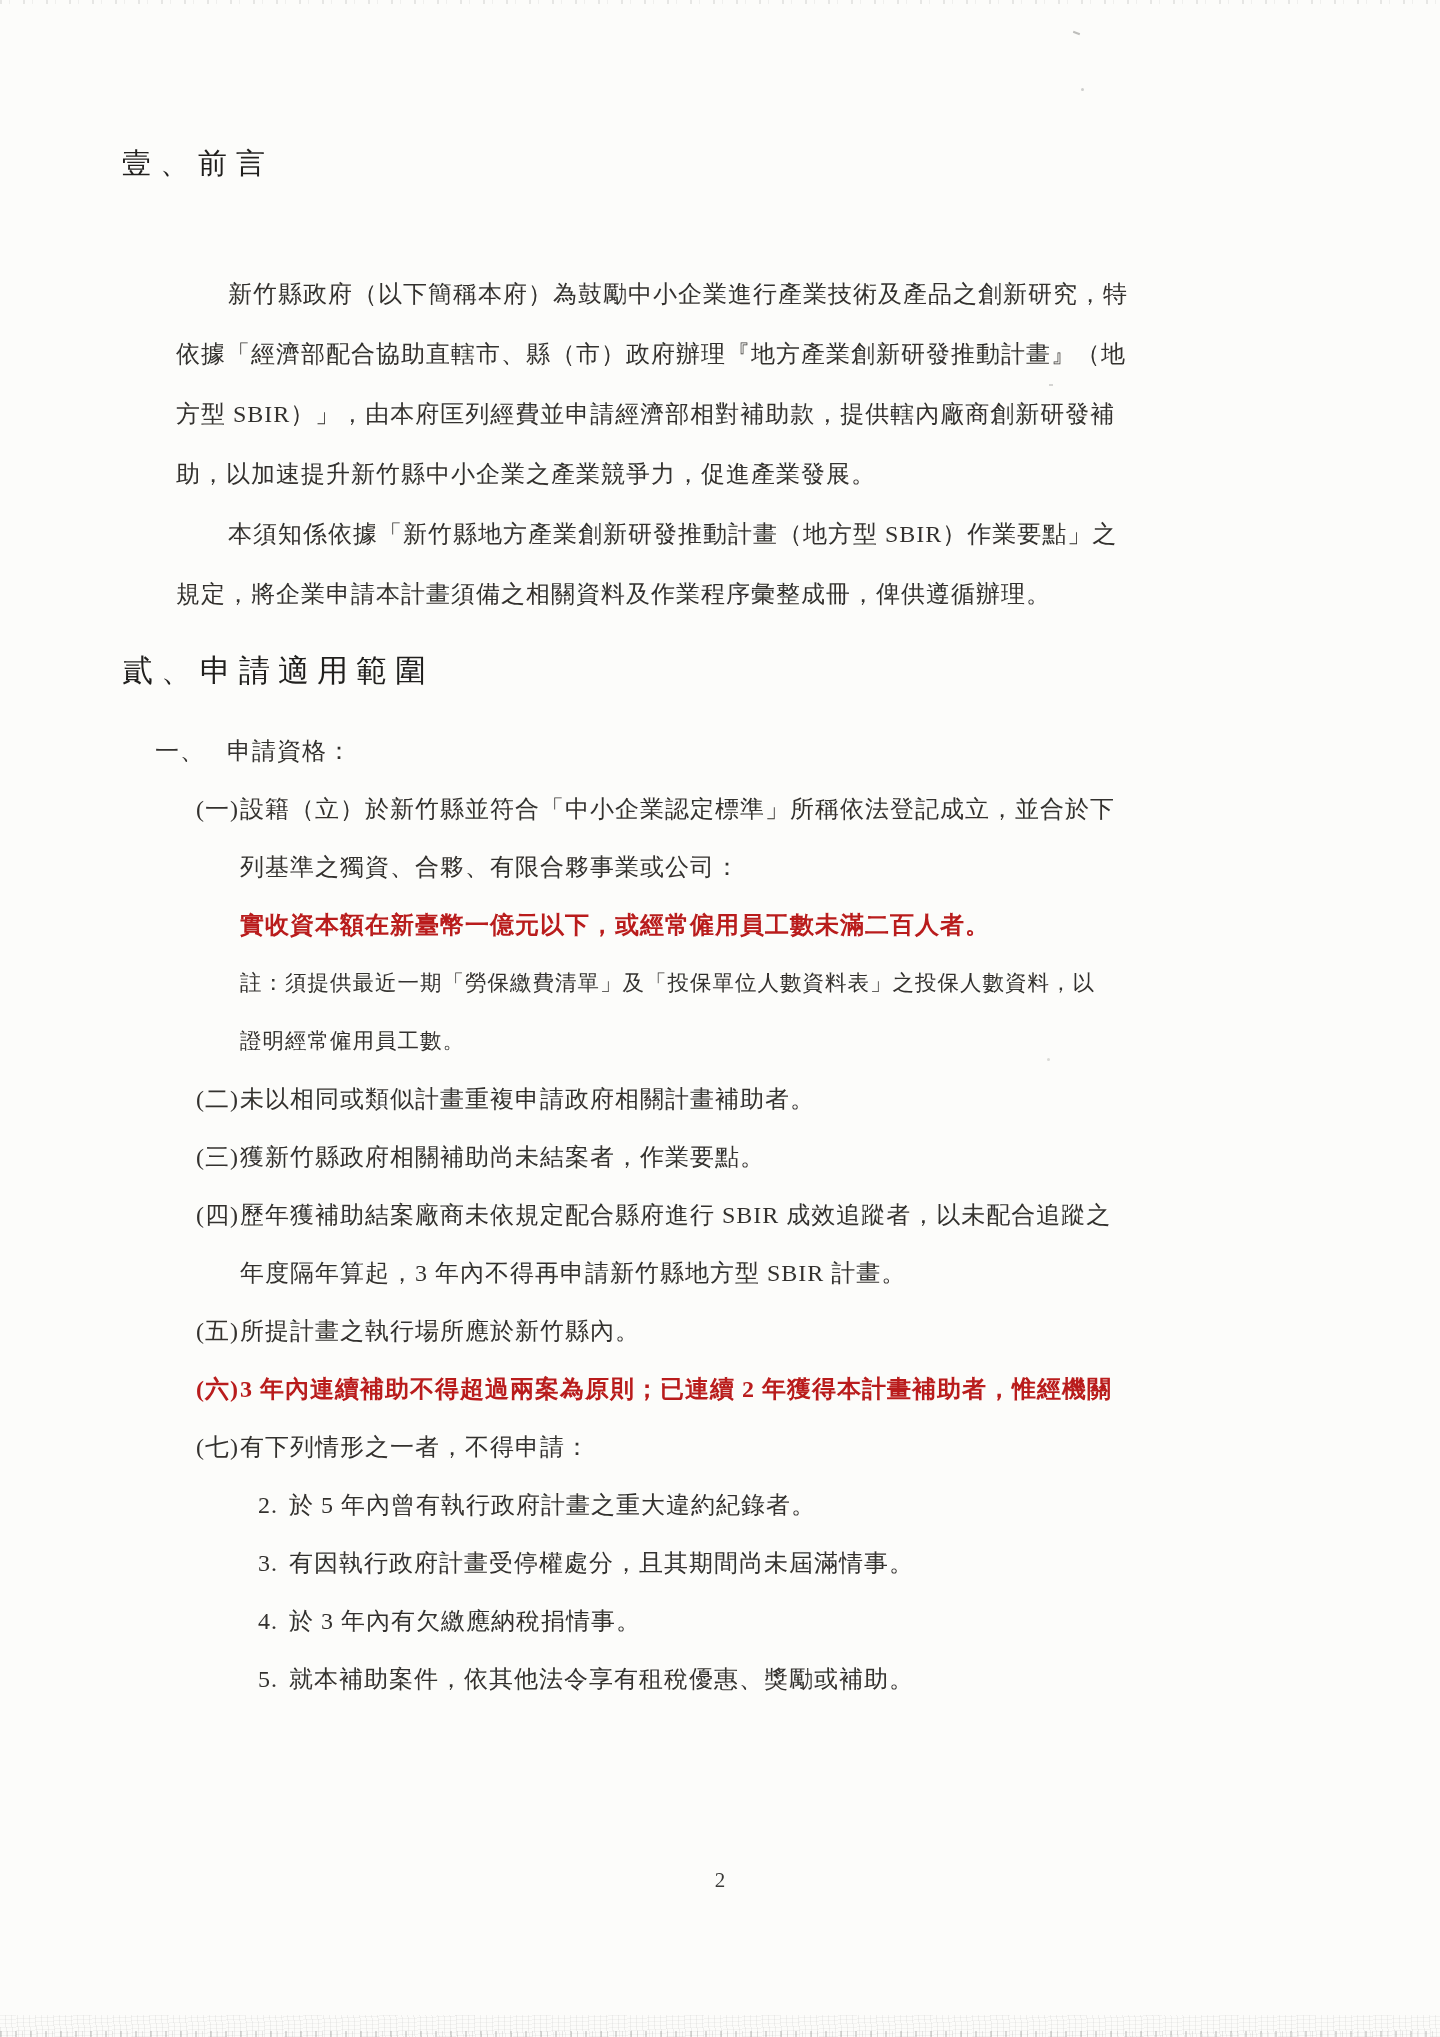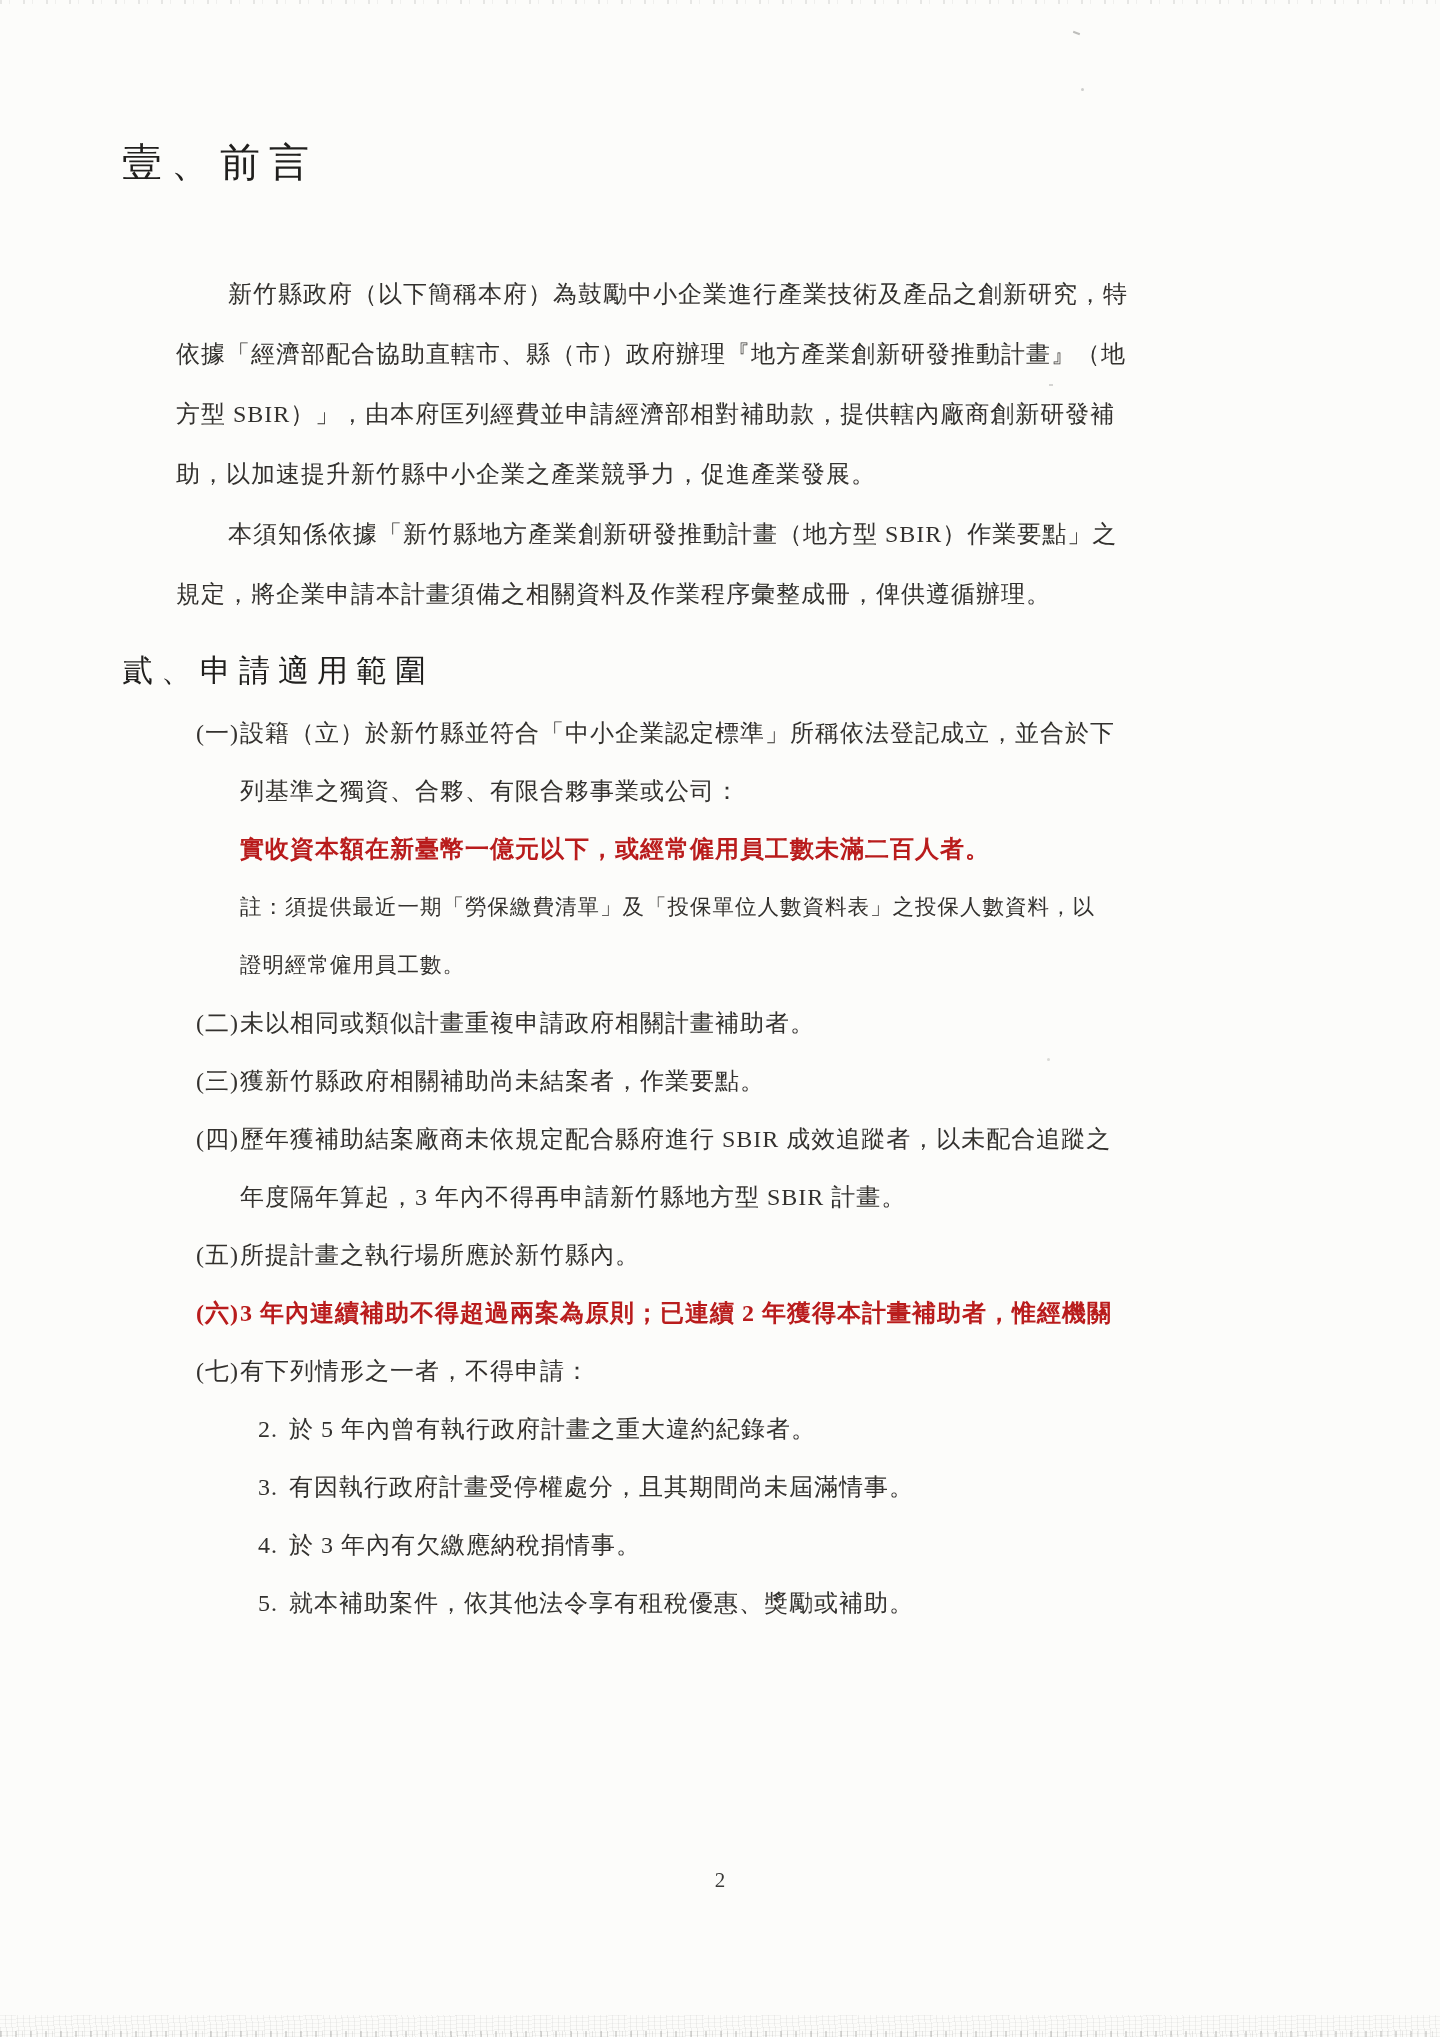--- a/index.html
+++ b/index.html
@@ -10,21 +10,21 @@
     position:relative;
     width:1440px;
     height:2037px;
     background:#fcfcfa;
     color:#33312e;
     overflow:hidden;
   }
 
   
   .h { font-weight:400; color:#201f1d; white-space:nowrap; }
-  .h1 { margin:142px 0 16px 122px; font-size:40px; letter-spacing:9px; line-height:42px; }
+  .h1 { margin:142px 0 16px 122px; font-size:29px; letter-spacing:9px; line-height:42px; }
   .h2 { margin:14px 0 0 122px;  font-size:31px; letter-spacing:8px; line-height:66px; }
 
   
   .line {
     white-space:nowrap;
     font-size:24px;
     letter-spacing:1px;
     line-height:60px;
     height:60px;
   }
@@ -97,20 +97,23 @@
 
   <div class="line para indent mt-para">新竹縣政府（以下簡稱本府）為鼓勵中小企業進行產業技術及產品之創新研究，特</div>
   <div class="line para">依據「經濟部配合協助直轄市、縣（市）政府辦理『地方產業創新研發推動計畫』（地</div>
   <div class="line para">方型 SBIR）」，由本府匡列經費並申請經濟部相對補助款，提供轄內廠商創新研發補</div>
   <div class="line para">助，以加速提升新竹縣中小企業之產業競爭力，促進產業發展。</div>
   <div class="line para indent">本須知係依據「新竹縣地方產業創新研發推動計畫（地方型 SBIR）作業要點」之</div>
   <div class="line para">規定，將企業申請本計畫須備之相關資料及作業程序彙整成冊，俾供遵循辦理。</div>
 
   <div class="h h2">貳、申請適用範圍</div>
 
+  <div class="line ll l-num mt-list">
+    <span class="lbl-num">一、</span><span>申請資格：</span>
+  </div>
 
   <div class="line ll l-sub">
     <span class="lbl">(一)</span><span>設籍（立）於新竹縣並符合「中小企業認定標準」所稱依法登記成立，並合於下</span>
   </div>
   <div class="line ll l-cont">列基準之獨資、合夥、有限合夥事業或公司：</div>
   <div class="line ll l-cont bold">實收資本額在新臺幣一億元以下，或經常僱用員工數未滿二百人者。</div>
   <div class="line ll l-cont note">註：須提供最近一期「勞保繳費清單」及「投保單位人數資料表」之投保人數資料，以</div>
   <div class="line ll l-cont note">證明經常僱用員工數。</div>
 
   <div class="line ll l-sub">

